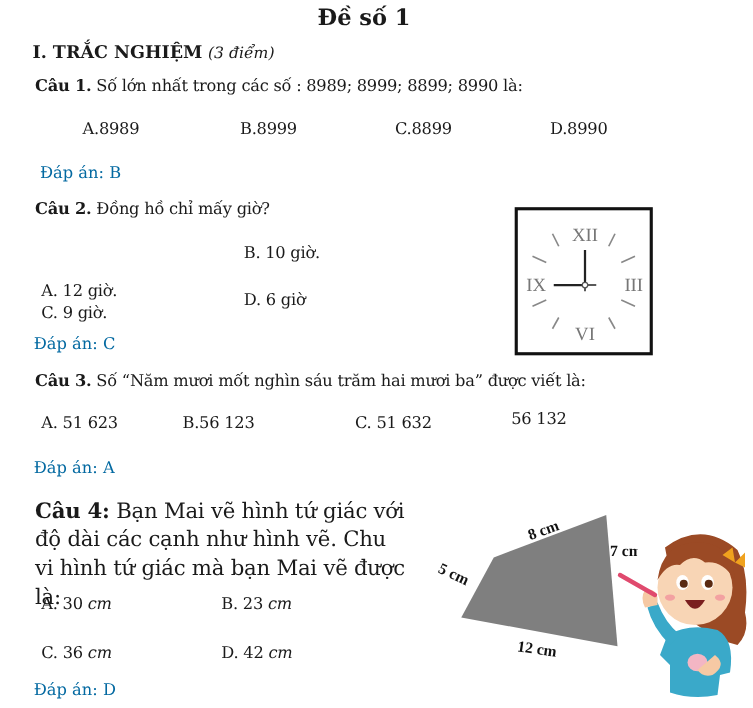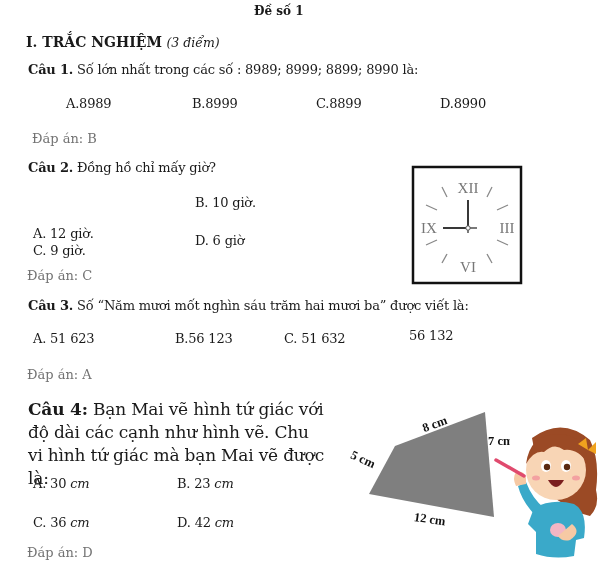--- a/index.html
+++ b/index.html
@@ -2,22 +2,22 @@
 <html><head>
   <meta charset="utf-8">
   <style>
     html, body { margin:0; padding:0; background:#ffffff; }
     body { width:602px; height:566px; position:relative; overflow:hidden;
            font-family:"DejaVu Serif", "Liberation Serif", serif; color:#1a1a1a; }
     .abs { position:absolute; white-space:nowrap; }
     .t { font-size:13px; letter-spacing:-0.2px; }
     .b { font-weight:bold; }
     .i { font-style:italic; }
-    .ans { color:#737373; font-size:13px; }
-    .title { font-size:12px; font-weight:bold;text-align:center; }
+    .ans { color:#0369a1; font-size:13px; }
+    .title { font-size:18px; font-weight:bold;text-align:center; }
     .sec { font-size:14px; }
     .sec .pts { font-style:italic; font-weight:normal; font-size:12.5px; }
     .para { position:absolute; font-size:17px; line-height:23px; white-space:normal; letter-spacing:-0.2px; }
     svg text { font-family:"Liberation Serif", "DejaVu Serif", serif; }
   </style>
 </head>
 <body>
 
 <div class="abs title" style="left:254px; top:4px;">Đề số 1</div>
 
@@ -69,21 +69,21 @@
   <line x1="57" y1="63" x2="66" y2="63" stroke="#222" stroke-width="1.2"></line>
   <line x1="57" y1="63" x2="57" y2="68" stroke="#222" stroke-width="1.2"></line>
   <circle cx="57" cy="63" r="2.2" fill="#fff" stroke="#555" stroke-width="1"></circle>
 </svg>
 
 <div class="abs t" style="left:28px; top:298px;">
   <span class="b">Câu 3.</span>
   <span>Số “Năm mươi mốt nghìn sáu trăm hai mươi ba” được viết là:</span>
 </div>
 <div class="abs t" style="left:33px; top:331px;">A. 51 623</div>
-<div class="abs t" style="left:175px; top:331px;">B.56 123</div>
+<div class="abs t" style="left:146px; top:331px;">B.56 123</div>
 <div class="abs t" style="left:284px; top:331px;">C. 51 632</div>
 <div class="abs t" style="left:409px; top:328px;">56 132</div>
 <div class="abs ans" style="left:27px; top:367px;">Đáp án: A</div>
 
 <div class="para" style="left:28px; top:398px; width:300px;">
   <span class="b">Câu 4:</span>
   <span>Bạn Mai vẽ hình tứ giác với độ dài các cạnh như hình vẽ. Chu vi hình tứ giác mà bạn Mai vẽ được là:</span>
 </div>
 <div class="abs t" style="left:33px; top:476px;">
   <span>A.</span>

